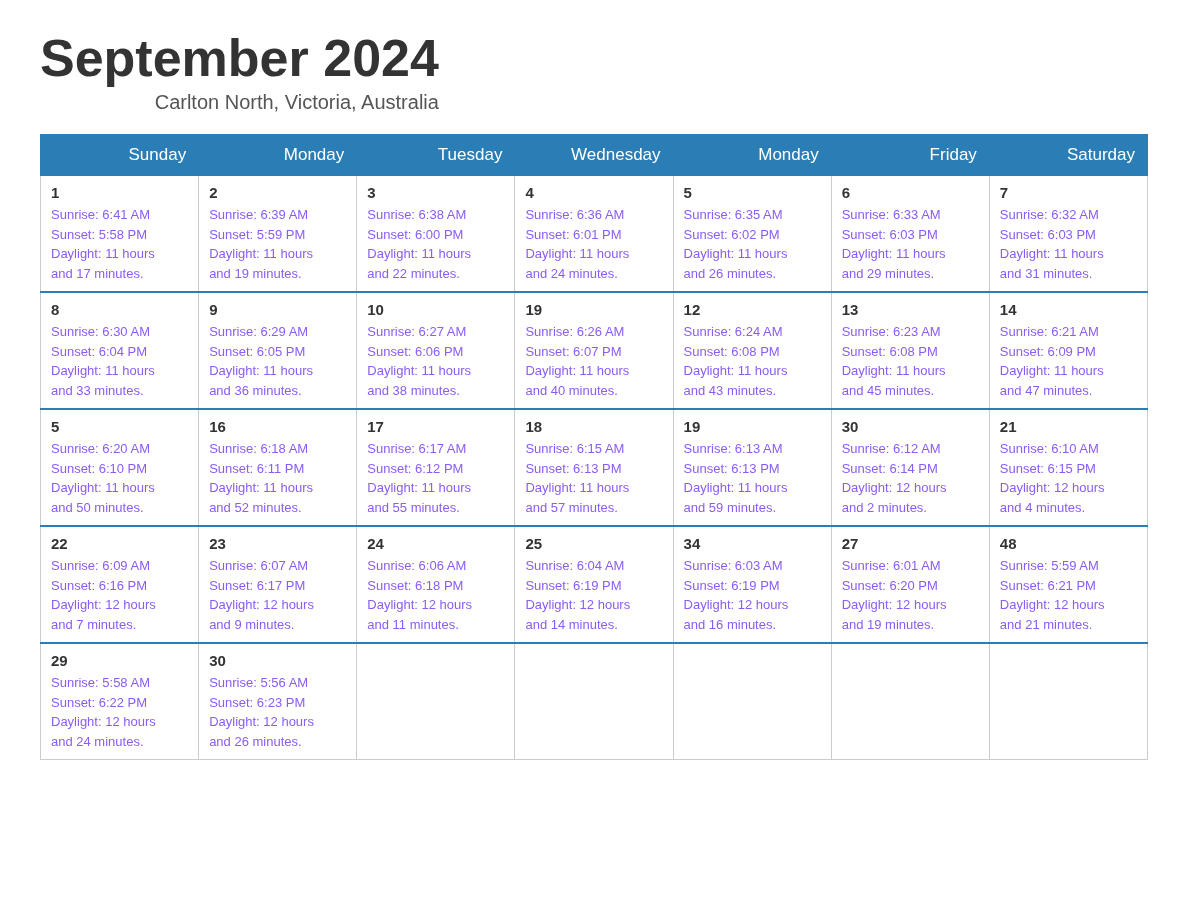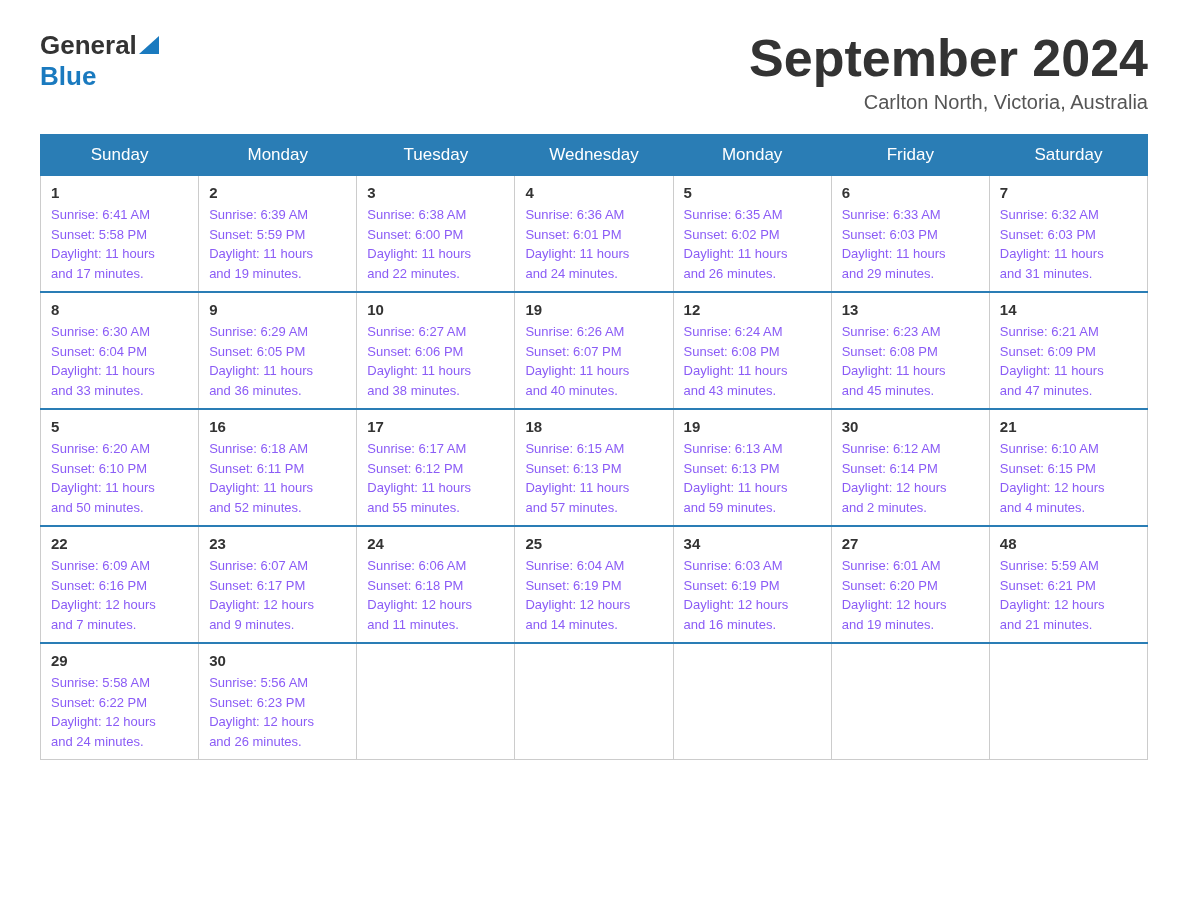--- a/index.html
+++ b/index.html
@@ -52,21 +52,21 @@
     }
     .calendar-table {
       width: 100%;
       border-collapse: collapse;
       border: 1px solid #ccc;
     }
     .calendar-table th {
       background-color: #2a7db5;
       color: #fff;
       padding: 10px 12px;
-      text-align: center;
+      text-align: right;
       font-size: 17px;
       font-weight: normal;
       border: 1px solid #2a7db5;
     }
     .calendar-table td {
       vertical-align: top;
       padding: 8px 10px;
       border: 1px solid #ccc;
       width: 14.28%;
       min-height: 100px;
@@ -88,31 +88,20 @@
       background: #fff;
     }
     .row-divider td {
       border-top: 2px solid #2a7db5;
     }
   </style>
 </head>
 <body>
 
 <div class="header-area">
-  <div class="logo">
-    <div class="logo-row">
-      <span class="logo-text-general">General</span>
-      <svg width="20" height="18" viewBox="0 0 20 18" style="margin-left:2px; margin-top:-2px;">
-        <polygon points="0,18 20,18 20,0" fill="#1a7abf"></polygon>
-      </svg>
-    </div>
-    <div>
-      <span class="logo-text-blue">Blue</span>
-    </div>
-  </div>
   <div class="title-area">
     <div class="month-title">September 2024</div>
     <div class="location-title">Carlton North, Victoria, Australia</div>
   </div>
 </div>
 
 <table class="calendar-table">
   <thead>
     <tr>
       <th>Sunday</th>

